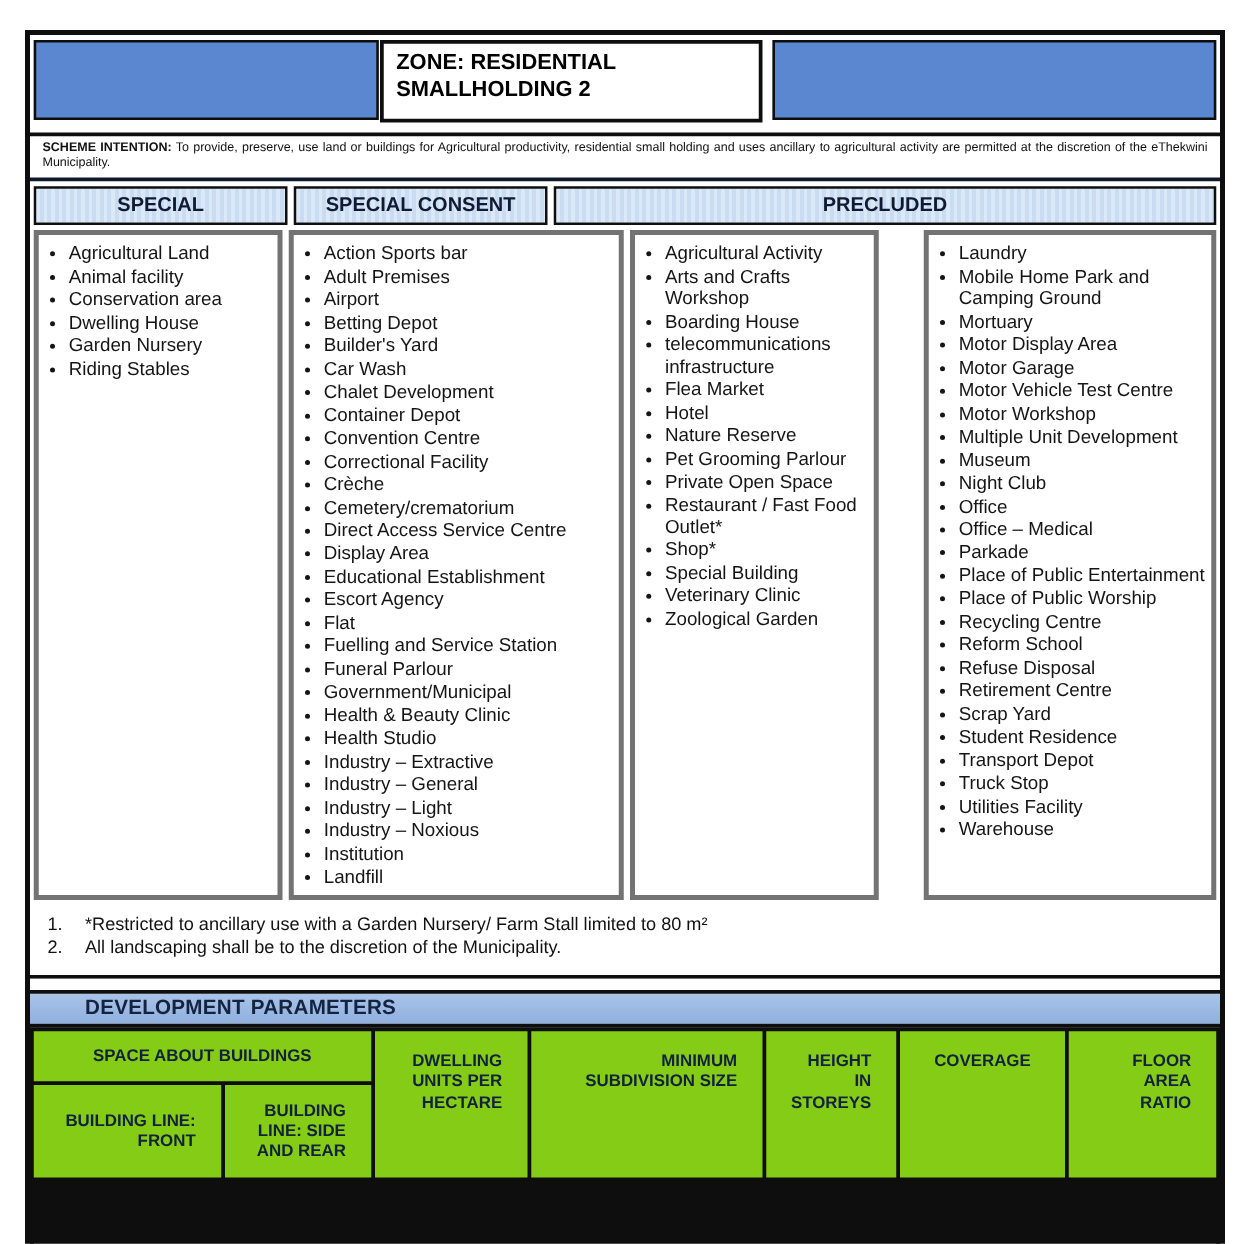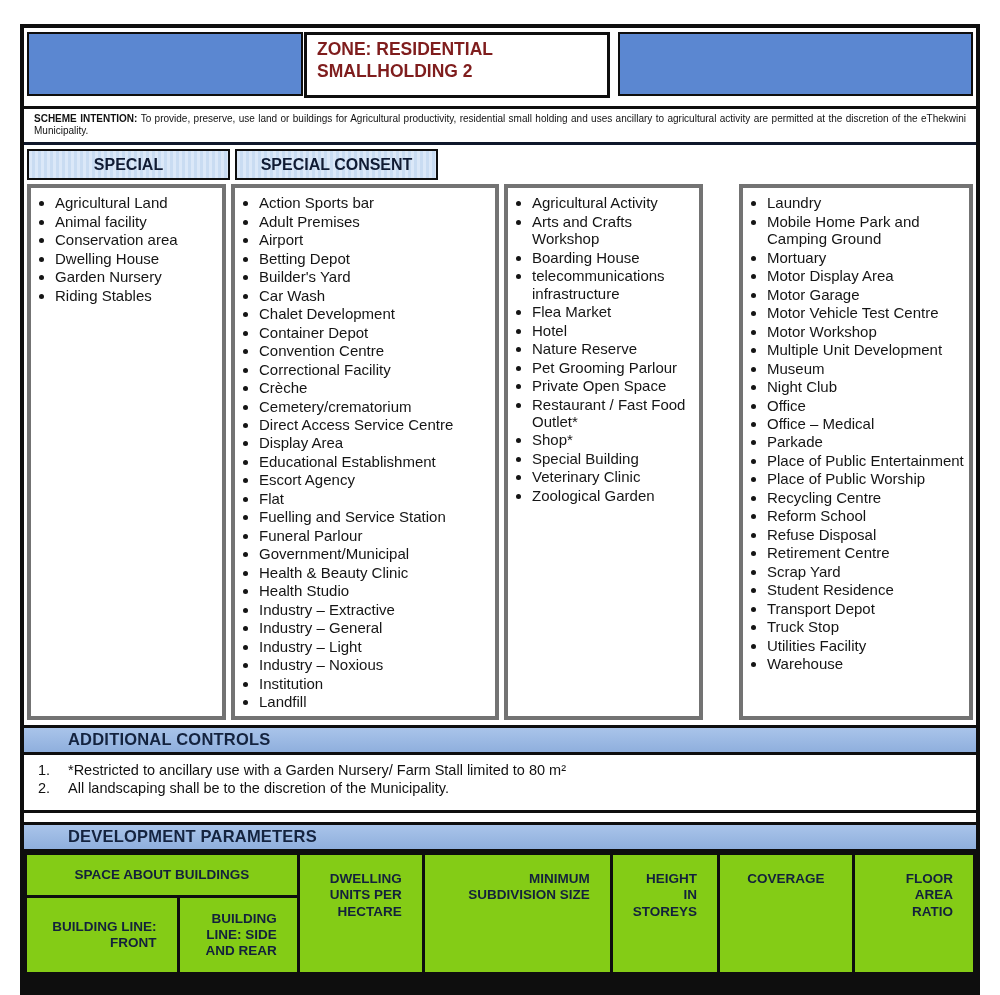--- a/index.html
+++ b/index.html
@@ -5,21 +5,21 @@
   html,body{margin:0;padding:0;background:#ffffff;font-family:"Liberation Sans",sans-serif;color:#111;}
   .page{width:1000px;height:995px;position:relative;background:#fff;}
   .sheet{position:absolute;left:20px;top:24px;width:952px;border:4px solid #0e0e0e;background:#fff;}
 
   
   .zone-row{position:relative;height:78px;border-bottom:3px solid #0e0e0e;background:#fff;}
   .zone-blue{position:absolute;top:4px;height:60px;background:#5b87d1;border:2px solid #0e0e0e;}
   .zone-blue.left{left:3px;width:272px;}
   .zone-blue.right{left:594px;right:3px;}
   .zone-titlebox{position:absolute;left:280px;top:4px;width:306px;height:66px;background:#fff;border:3px solid #0e0e0e;padding:4px 0 0 10px;box-sizing:border-box;}
-  .zone-titlebox .t{font-weight:bold;font-size:17.5px;line-height:1.25;color:#7f1d1d;}
+  .zone-titlebox .t{font-weight:bold;font-size:17.5px;line-height:1.25;color:#000000;}
 
   
   .scheme{border-bottom:3px solid #0f172a;padding:4px 10px 5px 10px;font-size:10px;line-height:1.22;}
   .scheme p{margin:0;text-align:justify;}
   .scheme .lbl{font-weight:bold;}
 
   
   .cols-head{display:flex;gap:5px;padding:4px 3px 0 3px;}
   .col-head-cell{border:2px solid #0e0e0e;height:27px;display:flex;align-items:center;justify-content:center;
      font-weight:bold;font-size:16px;color:#101b33;
@@ -69,20 +69,21 @@
       <div class="zone-blue right"></div>
     </div>
 
     <div class="scheme">
       <p><span class="lbl">SCHEME INTENTION:</span><span> To provide, preserve, use land or buildings for Agricultural productivity, residential small holding and uses ancillary to agricultural activity are permitted at the discretion of the eThekwini Municipality.</span></p>
     </div>
 
     <div class="cols-head">
       <div class="col-head-cell w-primary">SPECIAL</div>
       <div class="col-head-cell w-special">SPECIAL CONSENT</div>
+      <div class="col-head-cell w-precluded">PRECLUDED</div>
     </div>
 
     <div class="cols-body">
       <div class="col-box w-primary">
         <ul class="blist">
             <li>Agricultural Land</li>
             <li>Animal facility</li>
             <li>Conservation area</li>
             <li>Dwelling House</li>
             <li>Garden Nursery</li>
@@ -163,21 +164,20 @@
             <li>Scrap Yard</li>
             <li>Student Residence</li>
             <li>Transport Depot</li>
             <li>Truck Stop</li>
             <li>Utilities Facility</li>
             <li>Warehouse</li>
           </ul>
       </div>
     </div>
 
-    <div class="section-bar">ADDITIONAL CONTROLS</div>
     <div class="notes">
       <div class="note-row">
         <span class="note-num">1.</span>
         <span>*Restricted to ancillary use with a Garden Nursery/ Farm Stall limited to 80 m²</span>
       </div>
       <div class="note-row">
         <span class="note-num">2.</span>
         <span>All landscaping shall be to the discretion of the Municipality.</span>
       </div>
     </div>

